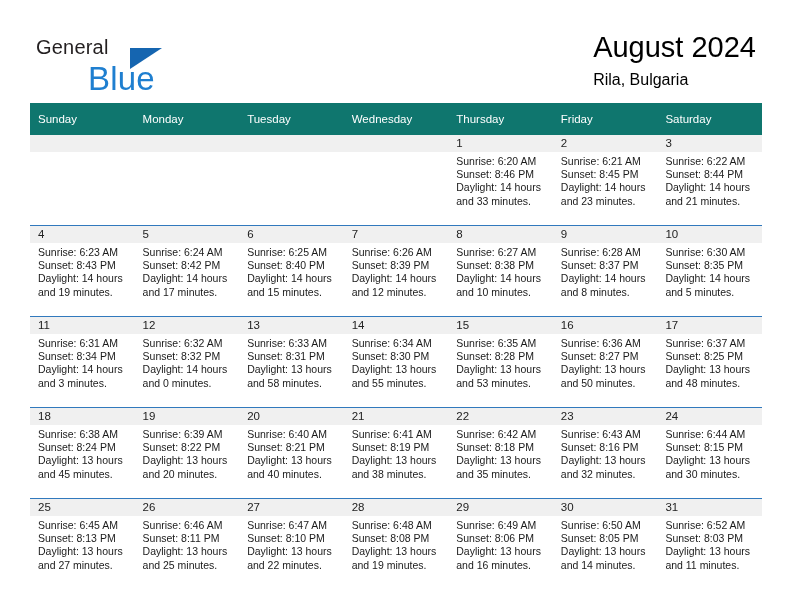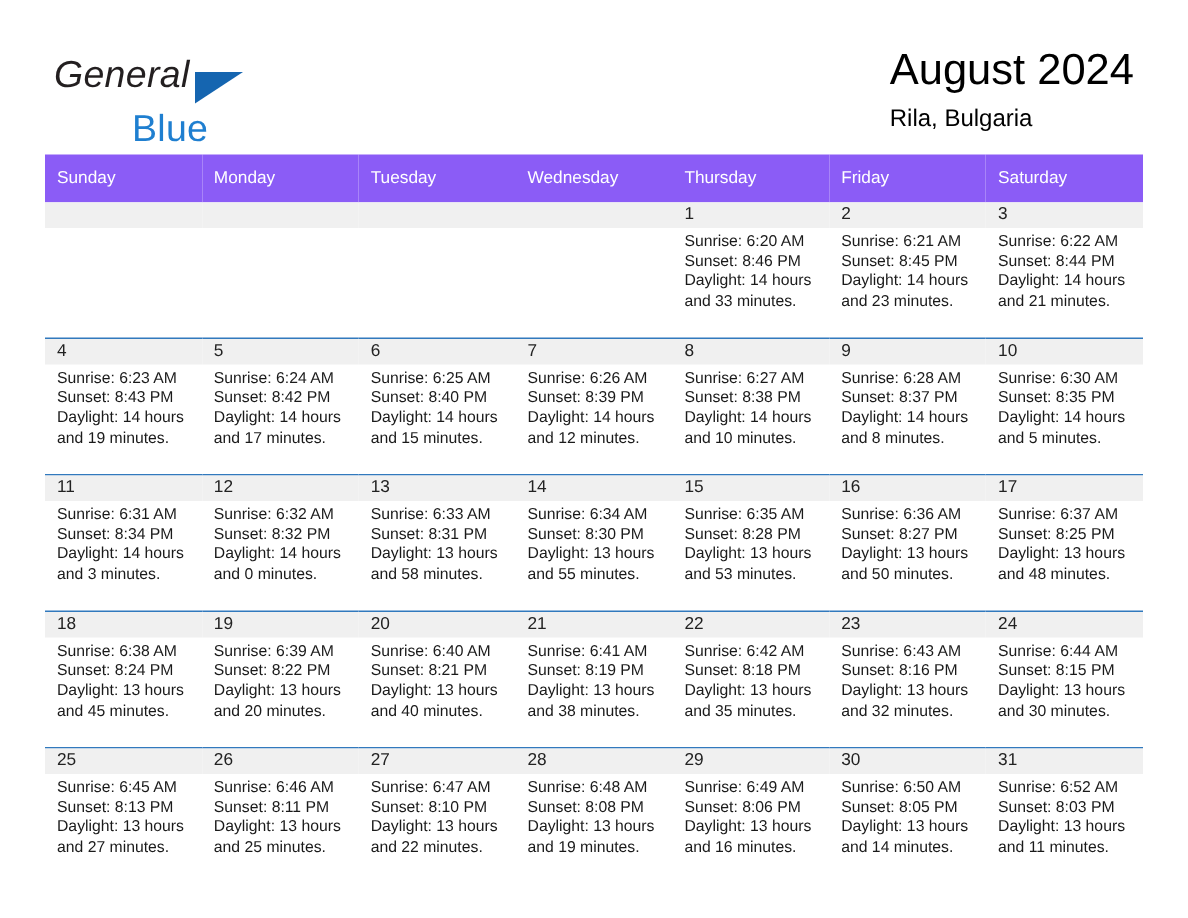--- a/index.html
+++ b/index.html
@@ -33,35 +33,33 @@
     position: absolute;
     left: 36px;
     top: 36px;
     width: 230px;
     height: 56px;
   }
   .brand-general {
     position: absolute;
     left: 0;
     top: 0;
-    font-size: 25px;
+    font-size: 20px;
     letter-spacing: 0.2px;
     color: #231f20;
     font-family: "Liberation Sans", sans-serif;
-    font-style: italic;
   }
   .brand-blue {
     position: absolute;
     left: 52px;
     top: 24px;
-    font-size: 25px;
+    font-size: 33px;
     letter-spacing: 0.2px;
     color: #1f7fd0;
     font-family: "Liberation Sans", sans-serif;
-    margin-top: 12px;
   }
   .brand-triangle {
     position: absolute;
     left: 94px;
     top: 12px;
     width: 0;
     height: 0;
     border-left: 32px solid #1565b0;
     border-bottom: 21px solid transparent;
   }
@@ -94,21 +92,21 @@
     width: 732px;
   }
   table.cal {
     border-collapse: collapse;
     table-layout: fixed;
     width: 732px;
   }
   table.cal col { width: 104.57px; }
 
   thead th {
-    background: #8b5cf6;
+    background: #0f766e;
     color: #ffffff;
     font-size: 11.5px;
     font-weight: normal;
     text-align: left;
     padding: 6px 0 6px 8px;
     height: 20px;
     line-height: 14px;
     border: none;
   }
 

